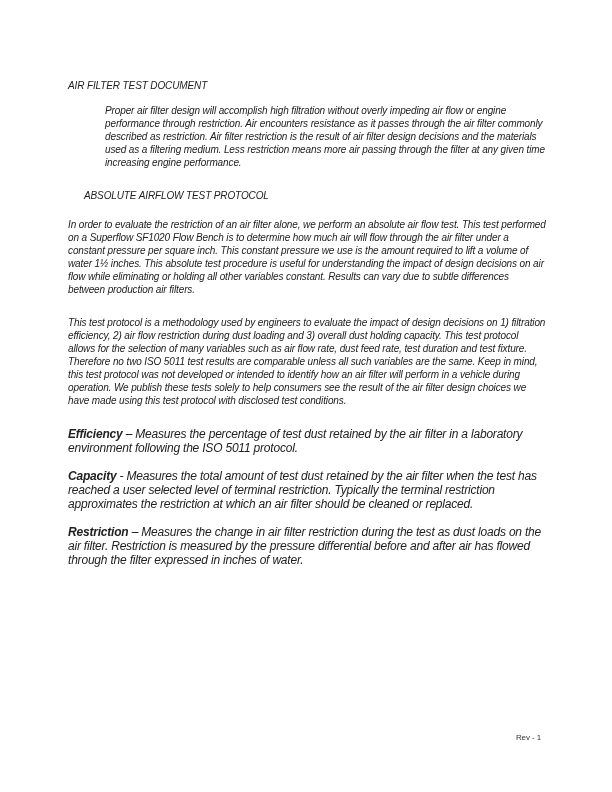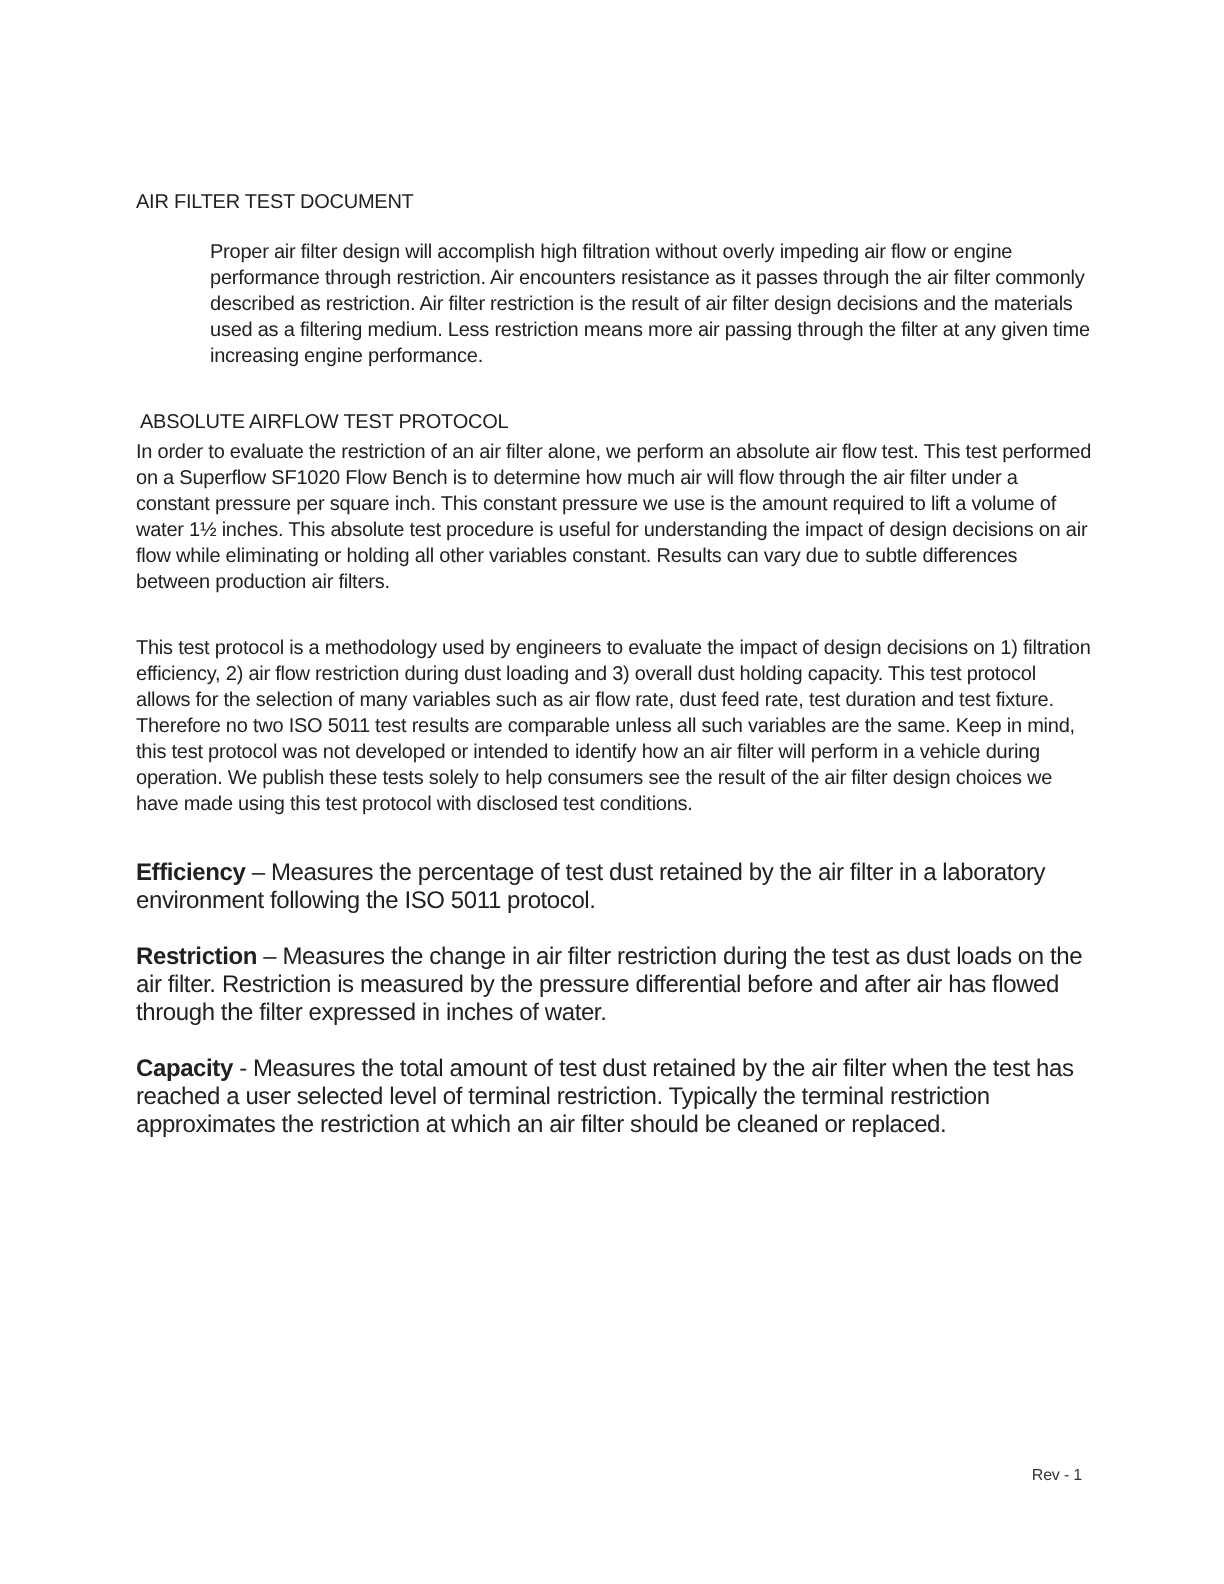--- a/index.html
+++ b/index.html
@@ -12,22 +12,23 @@
     width: 612px;
     height: 792px;
     background: #ffffff;
     overflow: hidden;
     font-family: "Liberation Sans", sans-serif;
     color: #212121;
   }
   .content {
     position: absolute;
     left: 68px;
-    top: 95px;
+    top: 79px;
     width: 478px;
+    font-style: italic;
   }
   
   .doc-title {
     font-size: 10px;
     letter-spacing: -0.12px;
     line-height: 13px;
     margin: 0 0 12px 0;
   }
   .para {
     font-size: 10px;
@@ -43,21 +44,21 @@
   .section {
     margin-bottom: 20px;
   }
   .section:last-of-type {
     margin-bottom: 18px;
   }
   .section-heading {
     font-size: 10px;
     letter-spacing: -0.12px;
     line-height: 13px;
-    margin: 2px;
+    margin: 16px;
   }
   
   .def {
     font-size: 12px;
     letter-spacing: -0.2px;
     line-height: 14px;
     margin: 0 0 14px 0;
   }
   .def strong {
     font-weight: bold;
@@ -90,25 +91,25 @@
     <div class="section">
       <p class="para">This test protocol is a methodology used by engineers to evaluate the impact of design decisions on 1) filtration efficiency, 2) air flow restriction during dust loading and 3) overall dust holding capacity. This test protocol allows for the selection of many variables such as air flow rate, dust feed rate, test duration and test fixture. Therefore no two ISO 5011 test results are comparable unless all such variables are the same. Keep in mind, this test protocol was not developed or intended to identify how an air filter will perform in a vehicle during operation.  We publish these tests solely to help consumers see the result of the air filter design choices we have made using this test protocol with disclosed test conditions.</p>
     </div>
 
     <div class="definitions">
       <p class="def">
         <strong>Efficiency</strong>
         <span>– Measures the percentage of test dust retained by the air filter in a laboratory environment following the ISO 5011 protocol.</span>
       </p>
       <p class="def">
+        <strong>Capacity</strong>
+        <span>- Measures the total amount of test dust retained by the air filter when the test has reached a user selected level of terminal restriction. Typically the terminal restriction approximates the restriction at which an air filter should be cleaned or replaced.</span>
+      </p>
+      <p class="def">
         <strong>Restriction</strong>
         <span>– Measures the change in air filter restriction during the test as dust loads on the air filter. Restriction is measured by the pressure differential before and after air has flowed through the filter expressed in inches of water.</span>
-      </p>
-      <p class="def">
-        <strong>Capacity</strong>
-        <span>- Measures the total amount of test dust retained by the air filter when the test has reached a user selected level of terminal restriction. Typically the terminal restriction approximates the restriction at which an air filter should be cleaned or replaced.</span>
       </p>
     </div>
 
   </div>
 
   <div class="footer">Rev - 1</div>
 </div>
 
 </body></html>

